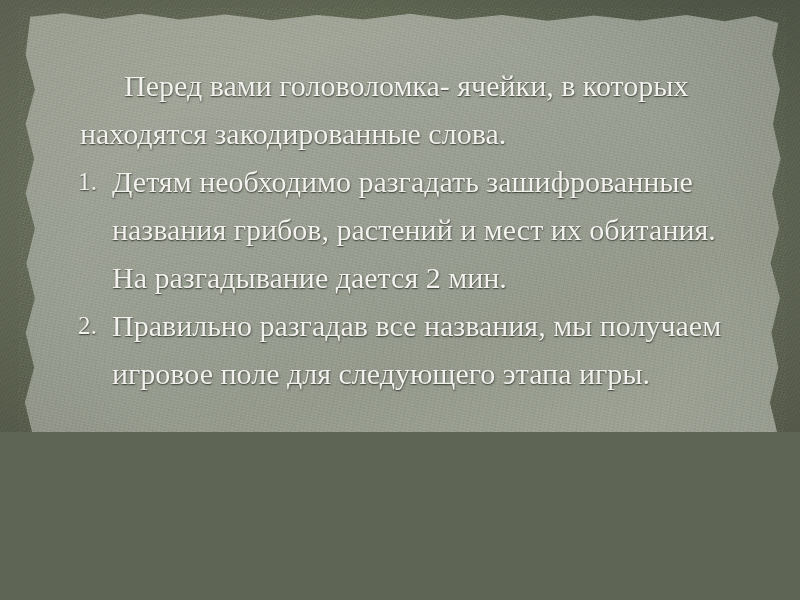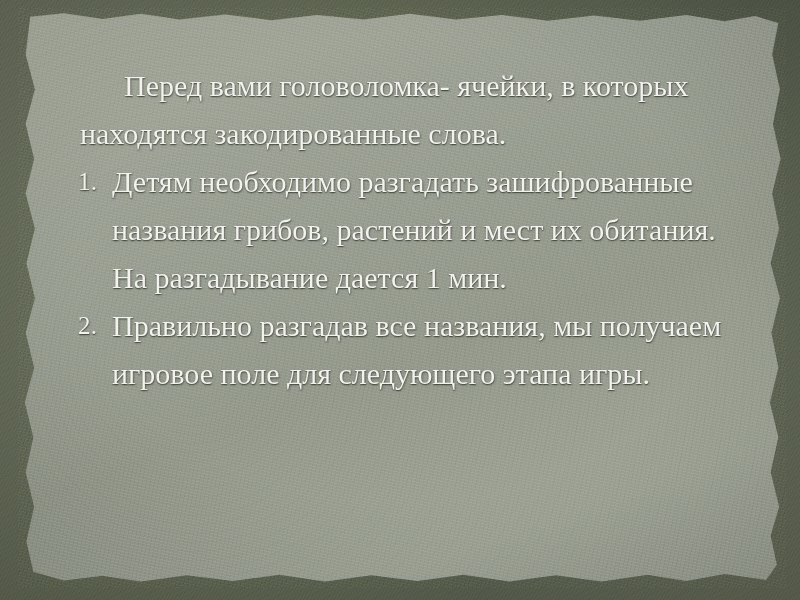--- a/index.html
+++ b/index.html
@@ -9,21 +9,21 @@
     width: 800px;
     height: 600px;
     overflow: hidden;
     background: #5f6554;
   }
 
   
   .slide {
     position: relative;
     width: 800px;
-    height: 600px;
+    height: 432px;
     overflow: hidden;
     font-family: "Liberation Serif", "DejaVu Serif", serif;
     background: #585e4c;
   }
 
   
   .backdrop {
     position: absolute;
     inset: 0;
     background:
@@ -159,21 +159,21 @@
     <div class="paper-texture"></div>
   </div>
 
   <div class="content">
 
     <p class="lead">Перед вами головоломка- ячейки, в которых находятся закодированные слова.</p>
 
     <ol class="olist">
       <li>
         <span class="marker">1.</span>
-        <span class="li-text">Детям необходимо разгадать зашифрованные названия грибов, растений и мест их обитания. На разгадывание дается 1 мин.</span>
+        <span class="li-text">Детям необходимо разгадать зашифрованные названия грибов, растений и мест их обитания. На разгадывание дается 2 мин.</span>
       </li>
       <li>
         <span class="marker">2.</span>
         <span class="li-text">Правильно разгадав все названия, мы получаем игровое поле для следующего этапа игры.</span>
       </li>
     </ol>
 
   </div>
 </div>
 

